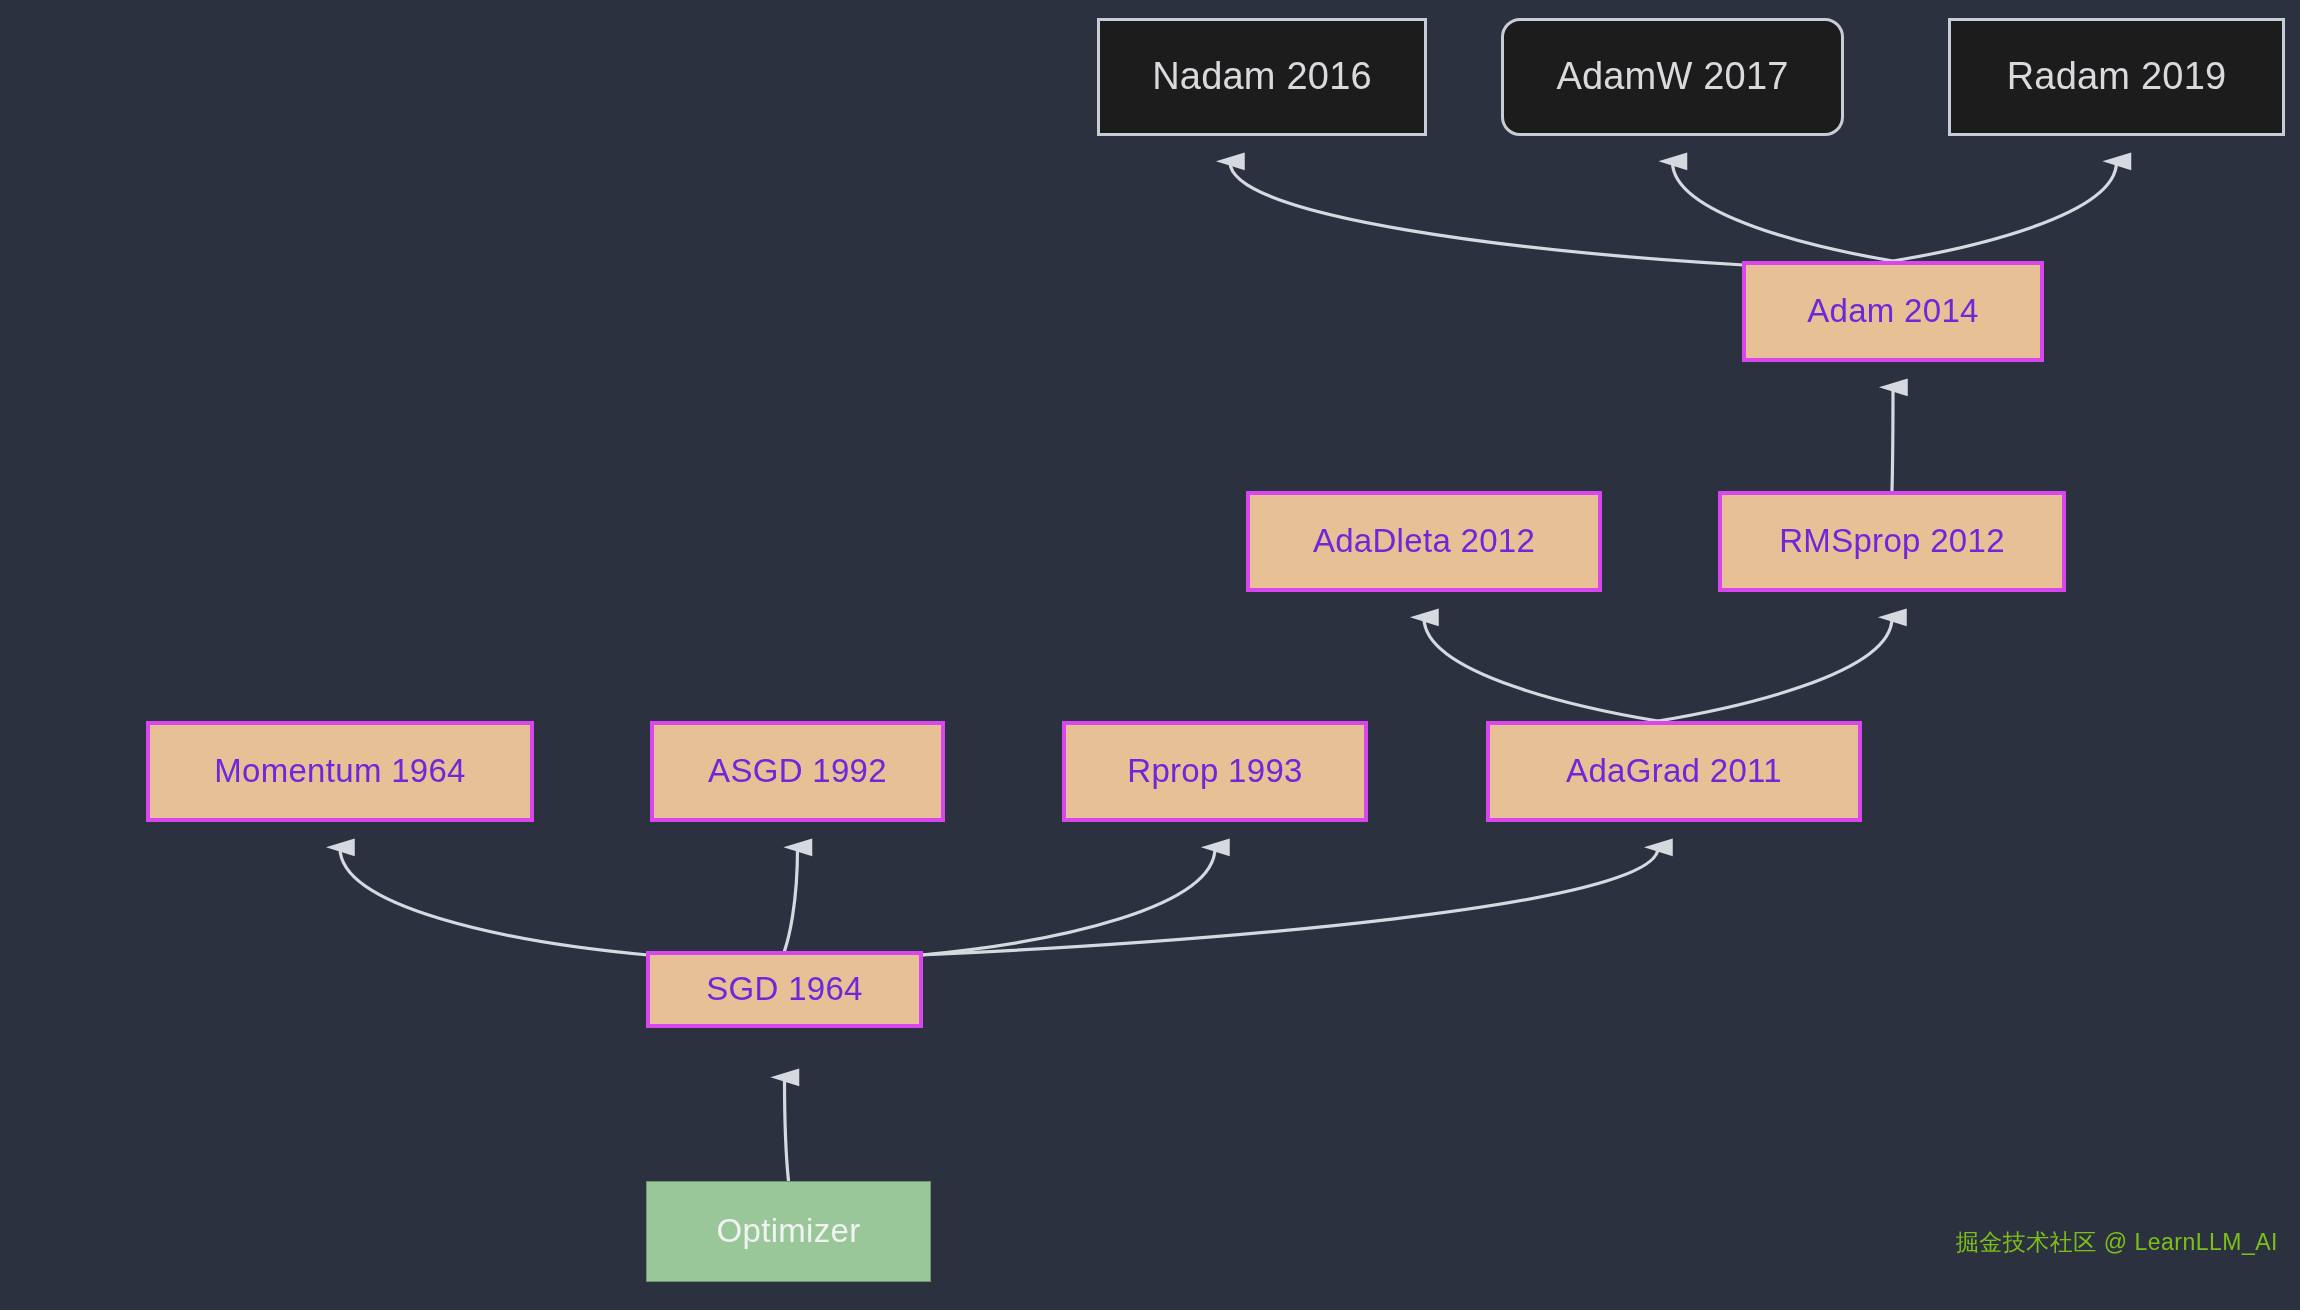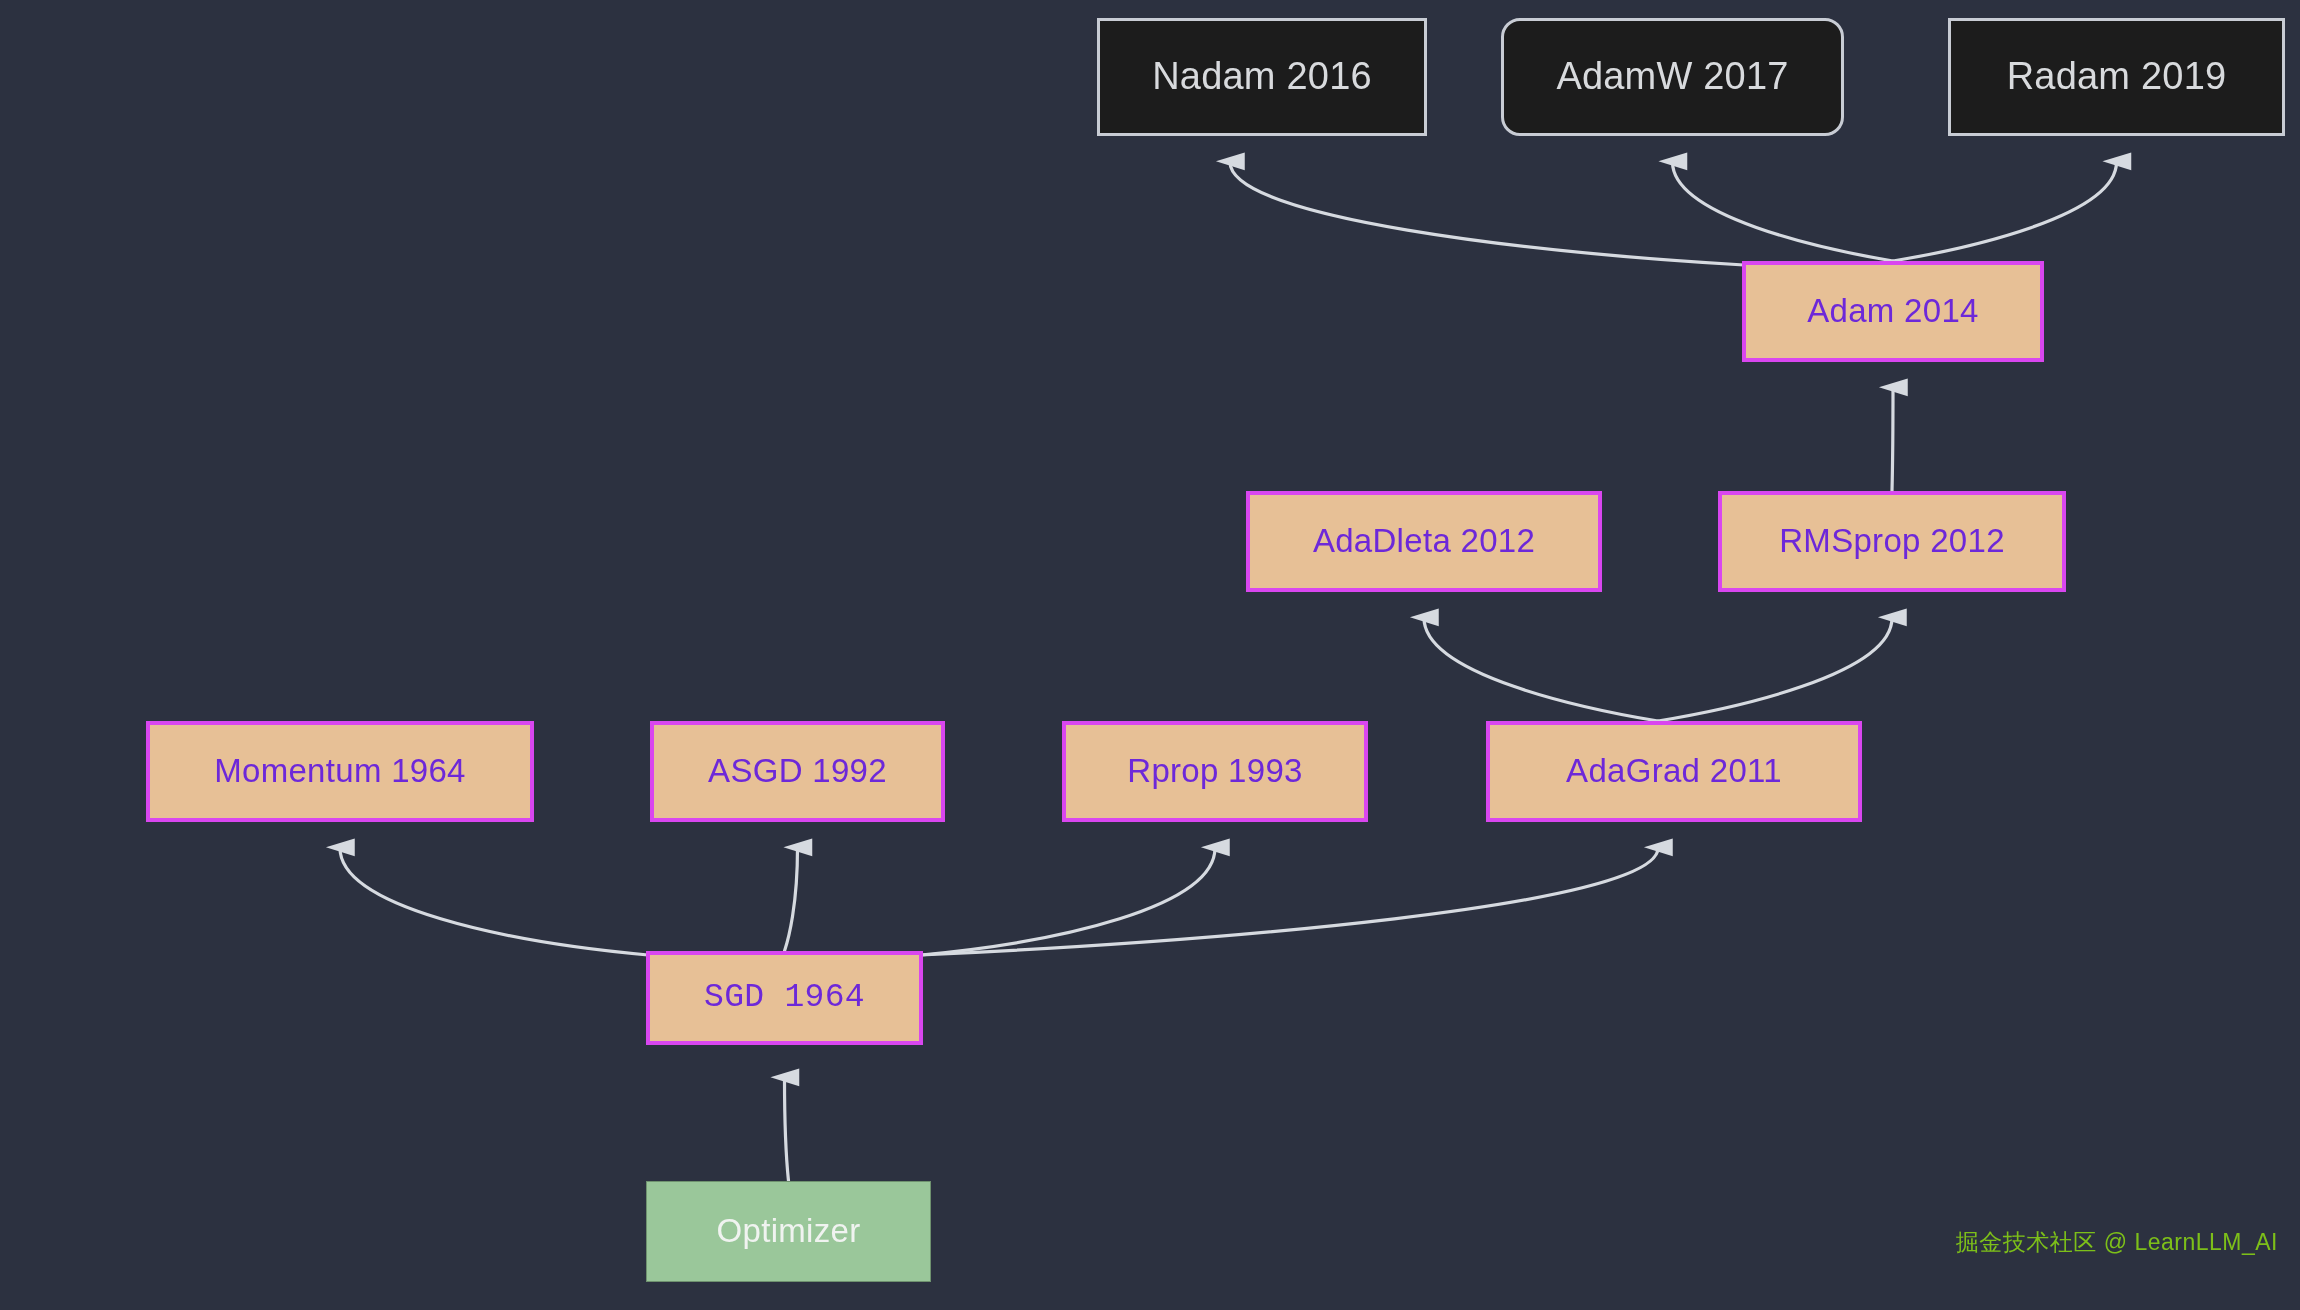--- a/index.html
+++ b/index.html
@@ -125,21 +125,21 @@
       </div>
       <div class="node orange" id="node-asgd" style="left: 650px; top: 721px; width: 295px; height: 101px;">
         <span class="node-label">ASGD 1992</span>
       </div>
       <div class="node orange" id="node-rprop" style="left: 1062px; top: 721px; width: 306px; height: 101px;">
         <span class="node-label">Rprop 1993</span>
       </div>
       <div class="node orange" id="node-adagrad" style="left: 1486px; top: 721px; width: 376px; height: 101px;">
         <span class="node-label">AdaGrad 2011</span>
       </div>
-      <div class="node orange" id="node-sgd" style="left: 646px; top: 951px; width: 277px; height: 94px; font-family: Liberation Mono, monospace;">
+      <div class="node orange" id="node-sgd" style="left: 646px; top: 951px; width: 277px; height: 77px;">
         <span class="node-label">SGD 1964</span>
       </div>
       <div class="node green" id="node-optimizer" style="left: 646px; top: 1181px; width: 285px; height: 101px; align-items: center;">
         <span class="node-label">Optimizer</span>
       </div>
     </div>
 
   <div id="watermark">掘金技术社区 @ LearnLLM_AI</div>
 
 </div>

